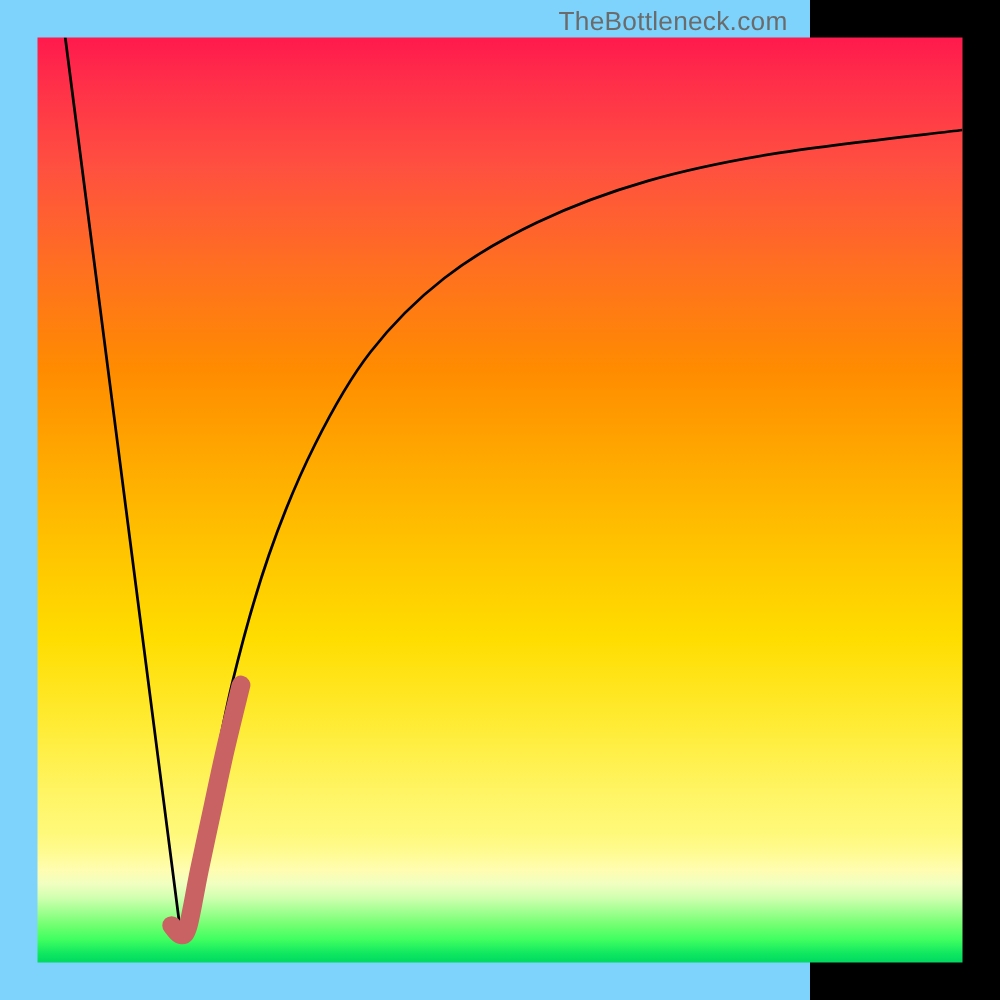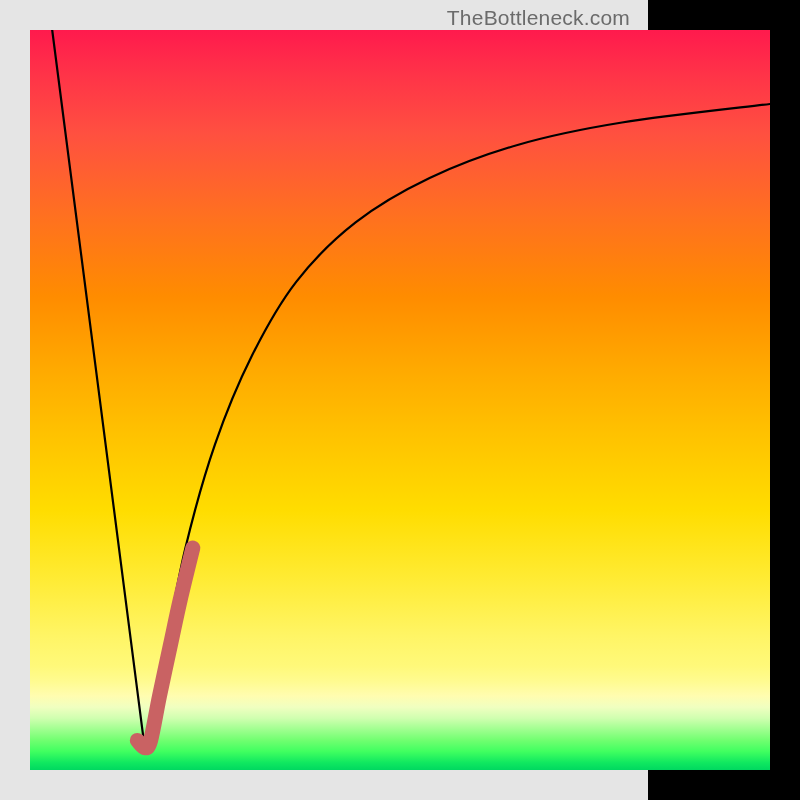--- a/index.html
+++ b/index.html
@@ -9,21 +9,21 @@
     height: 800px;
     background: #000;
     overflow: hidden;
   }
   .frame {
     position: absolute;
     left: 0;
     top: 0;
     width: 648px;
     height: 800px;
-    background: #e5e5e5;
+    background: #7dd3fc;
   }
   .plot-area {
     position: absolute;
     left: 30px;
     top: 30px;
     width: 740px;
     height: 740px;
     background: linear-gradient(to bottom,
       #ff1a4d 0%,
       #ff3348 6%,

